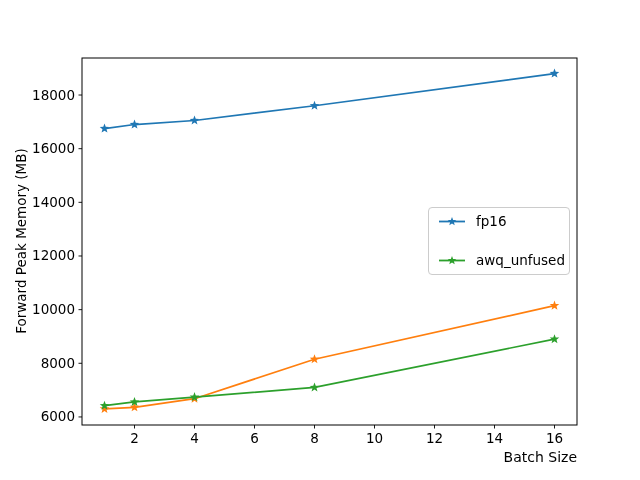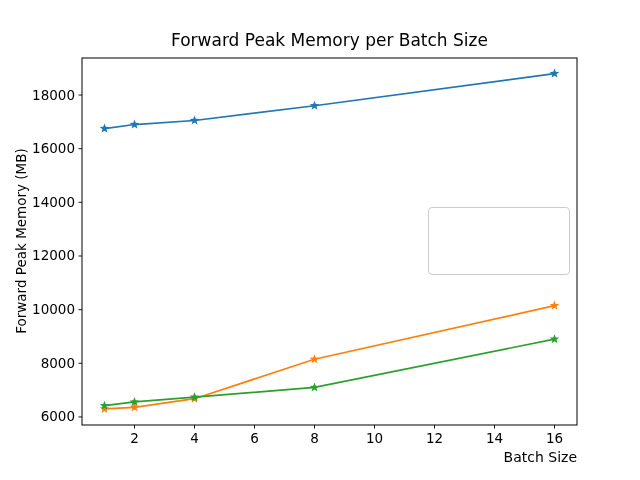--- a/index.html
+++ b/index.html
@@ -28,21 +28,20 @@
     display:flex; flex-direction:column; justify-content:space-between;
   }
   .legend-row { display:flex; align-items:center; gap:9px; font-size:13.5px; line-height:15px; }
   .legend-row svg { flex:0 0 auto; }
 </style>
 </head>
 <body>
 
 <div class="figure">
 
-  <div class="chart-title">Forward Peak Memory per Batch Size</div>
 
   <svg id="plot" class="plot" width="640" height="480">
       <rect x="82" y="58" width="495" height="367" fill="none" stroke="#000" stroke-width="1"></rect>
       <line x1="134.5" y1="425" x2="134.5" y2="428.5" stroke="#000" stroke-width="0.9"></line>
       <text x="134.5" y="442.5" text-anchor="middle">2</text>
       <line x1="194.5" y1="425" x2="194.5" y2="428.5" stroke="#000" stroke-width="0.9"></line>
       <text x="194.5" y="442.5" text-anchor="middle">4</text>
       <line x1="254.5" y1="425" x2="254.5" y2="428.5" stroke="#000" stroke-width="0.9"></line>
       <text x="254.5" y="442.5" text-anchor="middle">6</text>
       <line x1="314.5" y1="425" x2="314.5" y2="428.5" stroke="#000" stroke-width="0.9"></line>
@@ -86,15 +85,29 @@
       <path d="M134.50,396.93L135.73,400.23L139.26,400.38L136.50,402.58L137.44,405.97L134.50,404.03L131.56,405.97L132.50,402.58L129.74,400.38L133.27,400.23Z" fill="#2ca02c" stroke="none"></path>
       <path d="M194.50,392.10L195.73,395.40L199.26,395.55L196.50,397.75L197.44,401.14L194.50,399.20L191.56,401.14L192.50,397.75L189.74,395.55L193.27,395.40Z" fill="#2ca02c" stroke="none"></path>
       <path d="M314.50,382.44L315.73,385.74L319.26,385.90L316.50,388.09L317.44,391.49L314.50,389.54L311.56,391.49L312.50,388.09L309.74,385.90L313.27,385.74Z" fill="#2ca02c" stroke="none"></path>
       <path d="M554.50,334.15L555.73,337.45L559.26,337.61L556.50,339.80L557.44,343.20L554.50,341.25L551.56,343.20L552.50,339.80L549.74,337.61L553.27,337.45Z" fill="#2ca02c" stroke="none"></path>
     </svg>
 
   <div class="y-label">Forward Peak Memory (MB)</div>
   <div class="x-label">Batch Size</div>
 
   <div class="legend">
+    <div class="legend-row">
+      <svg width="30" height="15">
+        <line class="lg-line" x1="2" y1="7.5" x2="28" y2="7.5" stroke-width="1.8" stroke="#1f77b4"></line>
+        <path class="lg-star" d="M15.00,2.90L16.14,5.94L19.37,6.08L16.84,8.10L17.70,11.22L15.00,9.43L12.30,11.22L13.16,8.10L10.63,6.08L13.86,5.94Z" fill="#1f77b4"></path>
+      </svg>
+      <span>fp16</span>
+    </div>
+    <div class="legend-row">
+      <svg width="30" height="15">
+        <line class="lg-line" x1="2" y1="7.5" x2="28" y2="7.5" stroke-width="1.8" stroke="#2ca02c"></line>
+        <path class="lg-star" d="M15.00,2.90L16.14,5.94L19.37,6.08L16.84,8.10L17.70,11.22L15.00,9.43L12.30,11.22L13.16,8.10L10.63,6.08L13.86,5.94Z" fill="#2ca02c"></path>
+      </svg>
+      <span>awq_unfused</span>
+    </div>
   </div>
 
 </div>
 
 </body></html>

